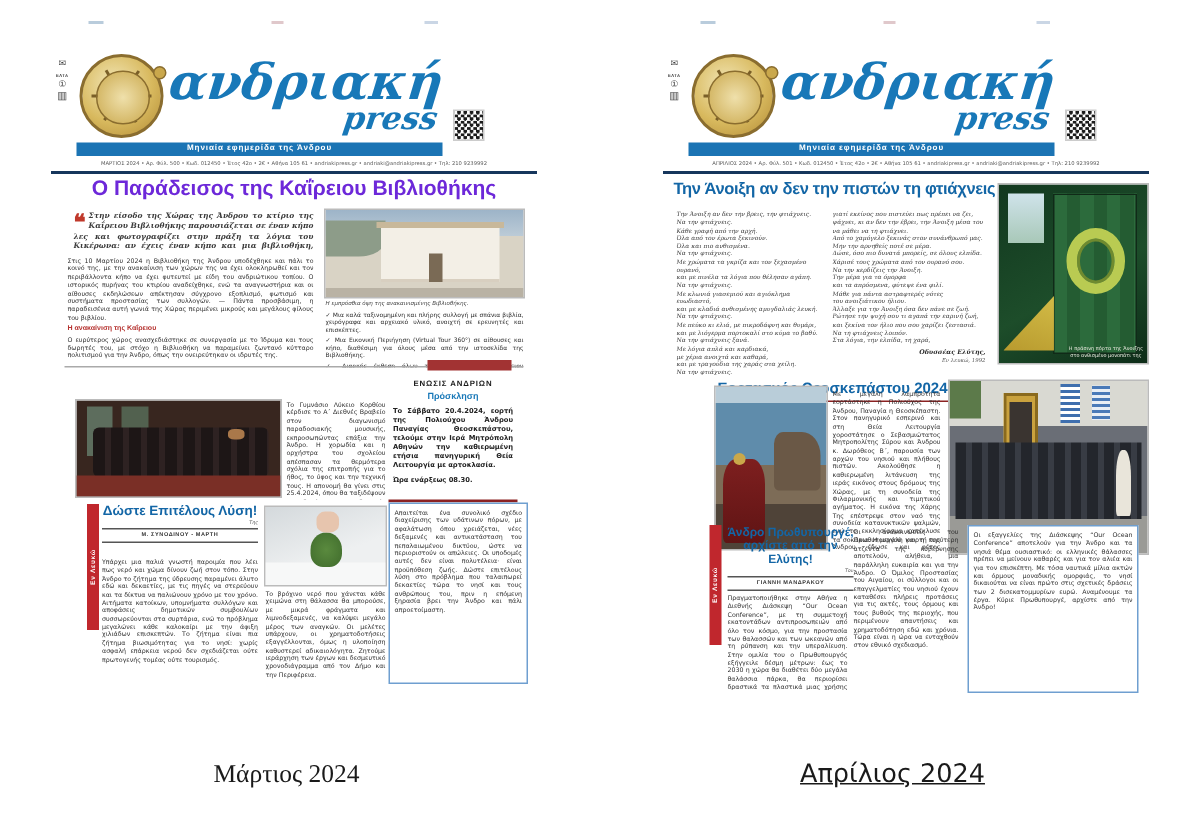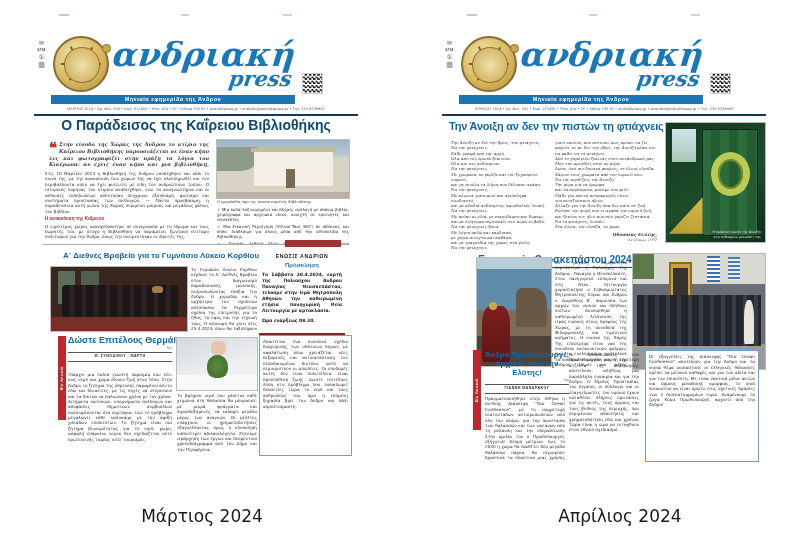--- a/index.html
+++ b/index.html
@@ -33,21 +33,21 @@
   .qr{position:absolute;left:272px;top:64px;width:19px;height:19px;
       background:repeating-conic-gradient(#1b1b1b 0 25%,#fff 0 50%);background-size:4.2px 4.2px;
       outline:1px solid #ccc;}
   .bluebar{position:absolute;left:20px;top:85px;width:244px;height:9px;background:#1b74b4;
            color:#fff;font:bold 5.4px/9px "Liberation Sans",sans-serif;text-align:center;
            letter-spacing:.6px;}
   .infoline{position:absolute;left:0;top:97px;width:330px;text-align:center;
             font:3.5px/1.2 "DejaVu Sans",sans-serif;color:#5a5a5a;}
   .navyrule{position:absolute;left:3px;top:103.5px;width:324px;height:2.2px;background:#16365c;}
   
-  .h1{font:bold 14px/1.1 "Liberation Sans",sans-serif;color:#0c4a6e;text-align:center;white-space:nowrap;}
+  .h1{font:bold 14px/1.1 "Liberation Sans",sans-serif;color:#6d28d9;text-align:center;white-space:nowrap;}
   .h1b{font:bold 11px/1.1 "Liberation Sans",sans-serif;color:#1366a6;text-align:center;white-space:nowrap;letter-spacing:-.2px;}
   .h2{font:bold 8px/1.1 "Liberation Sans",sans-serif;color:#1366a6;text-align:center;white-space:nowrap;}
   .h2b{font:bold 10px/1.1 "Liberation Sans",sans-serif;color:#1366a6;text-align:center;white-space:nowrap;}
   .h2u{display:inline-block;border-bottom:1.2px solid #8b2222;padding-bottom:1.5px;}
   .h3{font:bold 9px/1.1 "Liberation Sans",sans-serif;color:#1366a6;text-align:center;white-space:nowrap;}
   .h3b{font:bold 8px/1.15 "Liberation Sans",sans-serif;color:#1366a6;text-align:center;}
   .tx{font:4.2px/1.28 "DejaVu Sans",sans-serif;color:#2e2e2e;text-align:justify;overflow:hidden;}
   .tx p{margin:0 0 2px 0;}
   .sub{color:#b5312e;font:bold 4.7px/1.3 "Liberation Sans",sans-serif;margin:1.5px 0;}
   .quote{font:italic 5px/1.35 "DejaVu Serif",serif;font-weight:600;color:#3a3a3a;text-align:justify;overflow:hidden;}
@@ -172,40 +172,39 @@
 
     <div class="abs tx" style="left:14px;top:161px;width:164px;height:71px;">
       <p>Στις 10 Μαρτίου 2024 η Βιβλιοθήκη της Άνδρου υποδέχθηκε και πάλι το κοινό της, με την ανακαίνιση των χώρων της να έχει ολοκληρωθεί και τον περιβάλλοντα κήπο να έχει φυτευτεί με είδη του ανδριώτικου τοπίου. Ο ιστορικός πυρήνας του κτιρίου αναδείχθηκε, ενώ τα αναγνωστήρια και οι αίθουσες εκδηλώσεων απέκτησαν σύγχρονο εξοπλισμό, φωτισμό και συστήματα προστασίας των συλλογών. — Πάντα προσβάσιμη, η παραδεισένια αυτή γωνιά της Χώρας περιμένει μικρούς και μεγάλους φίλους του βιβλίου.</p>
       <div class="sub">Η ανακαίνιση της Καΐρειου</div>
       <p>Ο ευρύτερος χώρος ανασχεδιάστηκε σε συνεργασία με το Ίδρυμα και τους δωρητές του, με στόχο η Βιβλιοθήκη να παραμείνει ζωντανό κύτταρο πολιτισμού για την Άνδρο, όπως την ονειρεύτηκαν οι ιδρυτές της.</p>
     </div>
 
     <div class="divline" style="left:12px;top:234px;width:306px;"></div>
     <div class="redbadge" style="left:254px;top:230px;width:56px;height:7px;"></div>
 
-    <div class="abs h2" style="left:10px;top:242px;width:240px;">Α΄ Διεθνές Βραβείο για το Γυμνάσιο Λύκειο Κορθίου</div>
     <div class="abs photo ph-award" style="left:20px;top:257px;width:136px;height:64px;">
       <div class="aw-w1"></div>
         <div class="aw-w2"></div>
         <div class="aw-ppl"></div>
         <div class="aw-vio"></div>
         <div class="aw-rug"></div>
     </div>
     <div class="abs tx" style="left:160px;top:257px;width:66px;height:66px;">Το Γυμνάσιο Λύκειο Κορθίου κέρδισε το Α΄ Διεθνές Βραβείο στον διαγωνισμό παραδοσιακής μουσικής, εκπροσωπώντας επάξια την Άνδρο. Η χορωδία και η ορχήστρα του σχολείου απέσπασαν τα θερμότερα σχόλια της επιτροπής για το ήθος, το ύφος και την τεχνική τους. Η απονομή θα γίνει στις 25.4.2024, όπου θα ταξιδέψουν οι μαθητές με τους καθηγητές τους. Θερμά συγχαρητήρια σε όλους!</div>
 
     <div class="abs enosis" style="left:228px;top:241px;width:86px;height:84px;">
       <div class="en-org">ΕΝΩΣΙΣ ΑΝΔΡΙΩΝ</div>
       <div class="en-title">Πρόσκληση</div>
       <div class="en-body">Το Σάββατο 20.4.2024, εορτή της Πολιούχου Άνδρου Παναγίας Θεοσκεπάστου, τελούμε στην Ιερά Μητρόπολη Αθηνών την καθιερωμένη ετήσια πανηγυρική Θεία Λειτουργία με αρτοκλασία.</div>
       <div class="en-time">Ώρα ενάρξεως 08.30.</div>
     </div>
 
     <div class="vtab" style="left:27px;top:326px;width:8px;height:84px;">Εν Λευκώ</div>
     <div class="abs" style="left:37px;top:326px;width:104px;">
-      <div class="h3">Δώστε Επιτέλους Θερμά!</div>
+      <div class="h3">Δώστε Επιτέλους Λύση!</div>
       <span class="bypre">Της</span>
       <div class="hrline"></div>
       <div class="byname">Μ. ΣΥΝΟΔΙΝΟΥ - ΜΑΡΤΗ</div>
       <div class="hrline"></div>
     </div>
     <div class="abs tx" style="left:37px;top:362px;width:104px;height:86px;">Υπάρχει μια παλιά γνωστή παροιμία που λέει πως νερό και χώμα δίνουν ζωή στον τόπο. Στην Άνδρο το ζήτημα της ύδρευσης παραμένει άλυτο εδώ και δεκαετίες, με τις πηγές να στερεύουν και τα δίκτυα να παλιώνουν χρόνο με τον χρόνο. Αιτήματα κατοίκων, υπομνήματα συλλόγων και αποφάσεις δημοτικών συμβουλίων συσσωρεύονται στα συρτάρια, ενώ το πρόβλημα μεγαλώνει κάθε καλοκαίρι με την άφιξη χιλιάδων επισκεπτών. Το ζήτημα είναι πια ζήτημα βιωσιμότητας για το νησί: χωρίς ασφαλή επάρκεια νερού δεν σχεδιάζεται ούτε πρωτογενής τομέας ούτε τουρισμός.</div>
     <div class="abs photo ph-plant" style="left:146px;top:328px;width:80px;height:52px;">
       <div class="pl-table"></div>
         <div class="pl-plant"></div>
         <div class="pl-hand"></div>
@@ -317,15 +316,15 @@
       <span class="bypre">Του</span>
       <div class="hrline"></div>
       <div class="byname">ΓΙΑΝΝΗ ΜΑΝΔΡΑΚΟΥ</div>
       <div class="hrline"></div>
     </div>
     <div class="abs tx" style="left:46px;top:386px;width:80px;height:64px;">Πραγματοποιήθηκε στην Αθήνα η Διεθνής Διάσκεψη “Our Ocean Conference”, με τη συμμετοχή εκατοντάδων αντιπροσωπειών από όλο τον κόσμο, για την προστασία των θαλασσών και των ωκεανών από τη ρύπανση και την υπεραλίευση. Στην ομιλία του ο Πρωθυπουργός εξήγγειλε δέσμη μέτρων: έως το 2030 η χώρα θα διαθέτει δύο μεγάλα θαλάσσια πάρκα, θα περιορίσει δραστικά τα πλαστικά μιας χρήσης και θα μειώσει κατά 50% τα θαλάσσια απορρίμματα, με ορίζοντα το 2035.</div>
     <div class="abs tx" style="left:130px;top:342px;width:70px;height:110px;">Οι ανακοινώσεις του Πρωθυπουργού και η ευρύτερη ατζέντα της κυβέρνησης αποτελούν, αλήθεια, μια παράλληλη ευκαιρία και για την Άνδρο. Ο Όμιλος Προστασίας του Αιγαίου, οι σύλλογοι και οι επαγγελματίες του νησιού έχουν καταθέσει πλήρεις προτάσεις για τις ακτές, τους όρμους και τους βυθούς της περιοχής, που περιμένουν απαντήσεις και χρηματοδότηση εδώ και χρόνια. Τώρα είναι η ώρα να ενταχθούν στον εθνικό σχεδιασμό.</div>
     <div class="abs bluebox tx" style="left:206px;top:340px;width:114px;height:112px;">Οι εξαγγελίες της Διάσκεψης “Our Ocean Conference” αποτελούν για την Άνδρο και τα νησιά θέμα ουσιαστικό: οι ελληνικές θάλασσες πρέπει να μείνουν καθαρές και για τον αλιέα και για τον επισκέπτη. Με τόσα ναυτικά μίλια ακτών και όρμους μοναδικής ομορφιάς, το νησί δικαιούται να είναι πρώτο στις σχετικές δράσεις των 2 δισεκατομμυρίων ευρώ. Αναμένουμε τα έργα. Κύριε Πρωθυπουργέ, αρχίστε από την Άνδρο!</div>
   </div>
 
-  <div class="pagecap" style="left:37px;">Μάρτιος 2024</div>
-  <div class="pagecap" style="left:455px;">Απρίλιος 2024</div>
+  <div class="pagecap" style="left:26px;font-family:Liberation Serif, serif;">Μάρτιος 2024</div>
+  <div class="pagecap" style="left:430px;text-decoration:underline;">Απρίλιος 2024</div>
 </div>
 
 </body></html>

